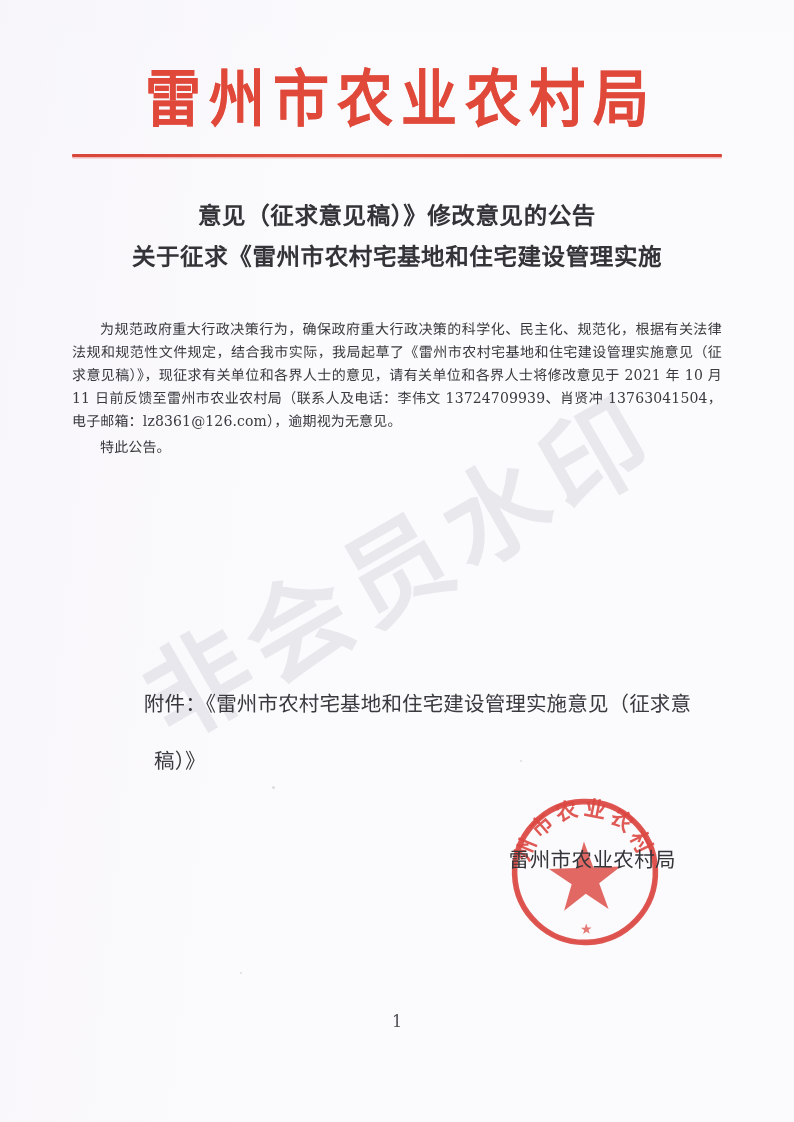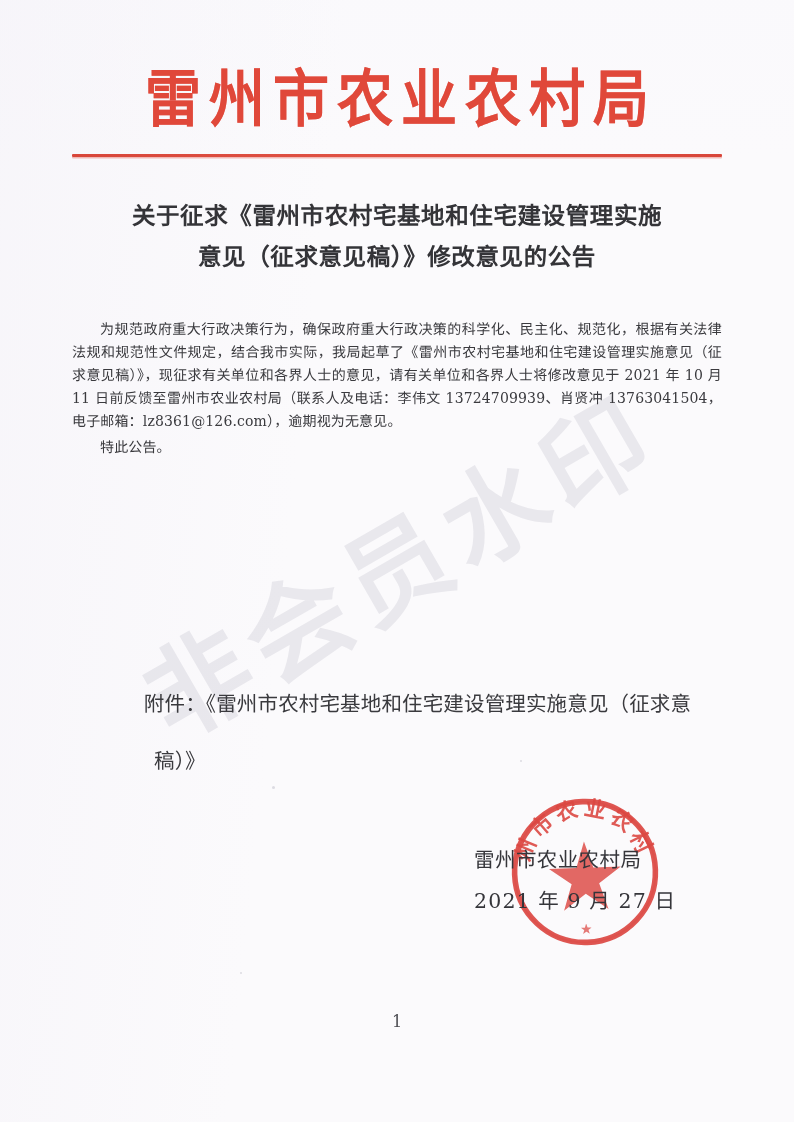--- a/index.html
+++ b/index.html
@@ -189,22 +189,22 @@
 <div id="page">
 
   <div id="watermark" class="layer">非会员水印</div>
 
   <div id="masthead" class="layer">
     <div id="masthead-title">雷州市农业农村局</div>
     <div id="masthead-rule"></div>
   </div>
 
   <div id="doc-title" class="layer">
+    <span class="tline">意见（征求意见稿）》修改意见的公告</span>
     <span class="tline">关于征求《雷州市农村宅基地和住宅建设管理实施</span>
-    <span class="tline">意见（征求意见稿）》修改意见的公告</span>
   </div>
 
   <div id="body-block" class="layer">
     <p id="para-notice" class="para indent2">为规范政府重大行政决策行为，确保政府重大行政决策的科学化、民主化、规范化，根据有关法律法规和规范性文件规定，结合我市实际，我局起草了《雷州市农村宅基地和住宅建设管理实施意见（征求意见稿）》，现征求有关单位和各界人士的意见，请有关单位和各界人士将修改意见于 2021 年 10 月 11 日前反馈至雷州市农业农村局（联系人及电话：李伟文 13724709939、肖贤冲 13763041504，电子邮箱：lz8361@126.com），逾期视为无意见。</p>
     <p id="para-hereby" class="para indent2">特此公告。</p>
   </div>
 
   <div id="attachment-block" class="layer">
     <p id="attachment-line">附件：《雷州市农村宅基地和住宅建设管理实施意见（征求意</p>
     <p id="attachment-cont">稿）》</p>
@@ -223,21 +223,20 @@
       <text font-family="DejaVu Serif, Liberation Serif, serif" font-size="27" font-weight="700" fill="#d8302a" opacity="0.9" letter-spacing="5">
         <textPath href="#sealArc" startOffset="50%" text-anchor="middle">雷州市农业农村局</textPath>
       </text>
 
       <text x="100" y="176" font-family="DejaVu Serif, Liberation Serif, serif" font-size="13" font-weight="700" fill="#d8302a" opacity="0.72" text-anchor="middle" letter-spacing="2">★</text>
     </svg>
   </div>
 
   <div id="signature-block" class="layer">
     <div id="sign-issuer">雷州市农业农村局</div>
-    <div id="sign-date">2021 年 9 月 27 日</div>
   </div>
 
   <div id="page-number" class="layer">1</div>
 
   <span class="speckle" style="left:272px; top:786px; width:3px; height:3px;"></span>
   <span class="speckle" style="left:520px; top:760px; width:2px; height:2px;"></span>
   <span class="speckle" style="left:240px; top:972px; width:2px; height:2px;"></span>
 
 </div>
 

